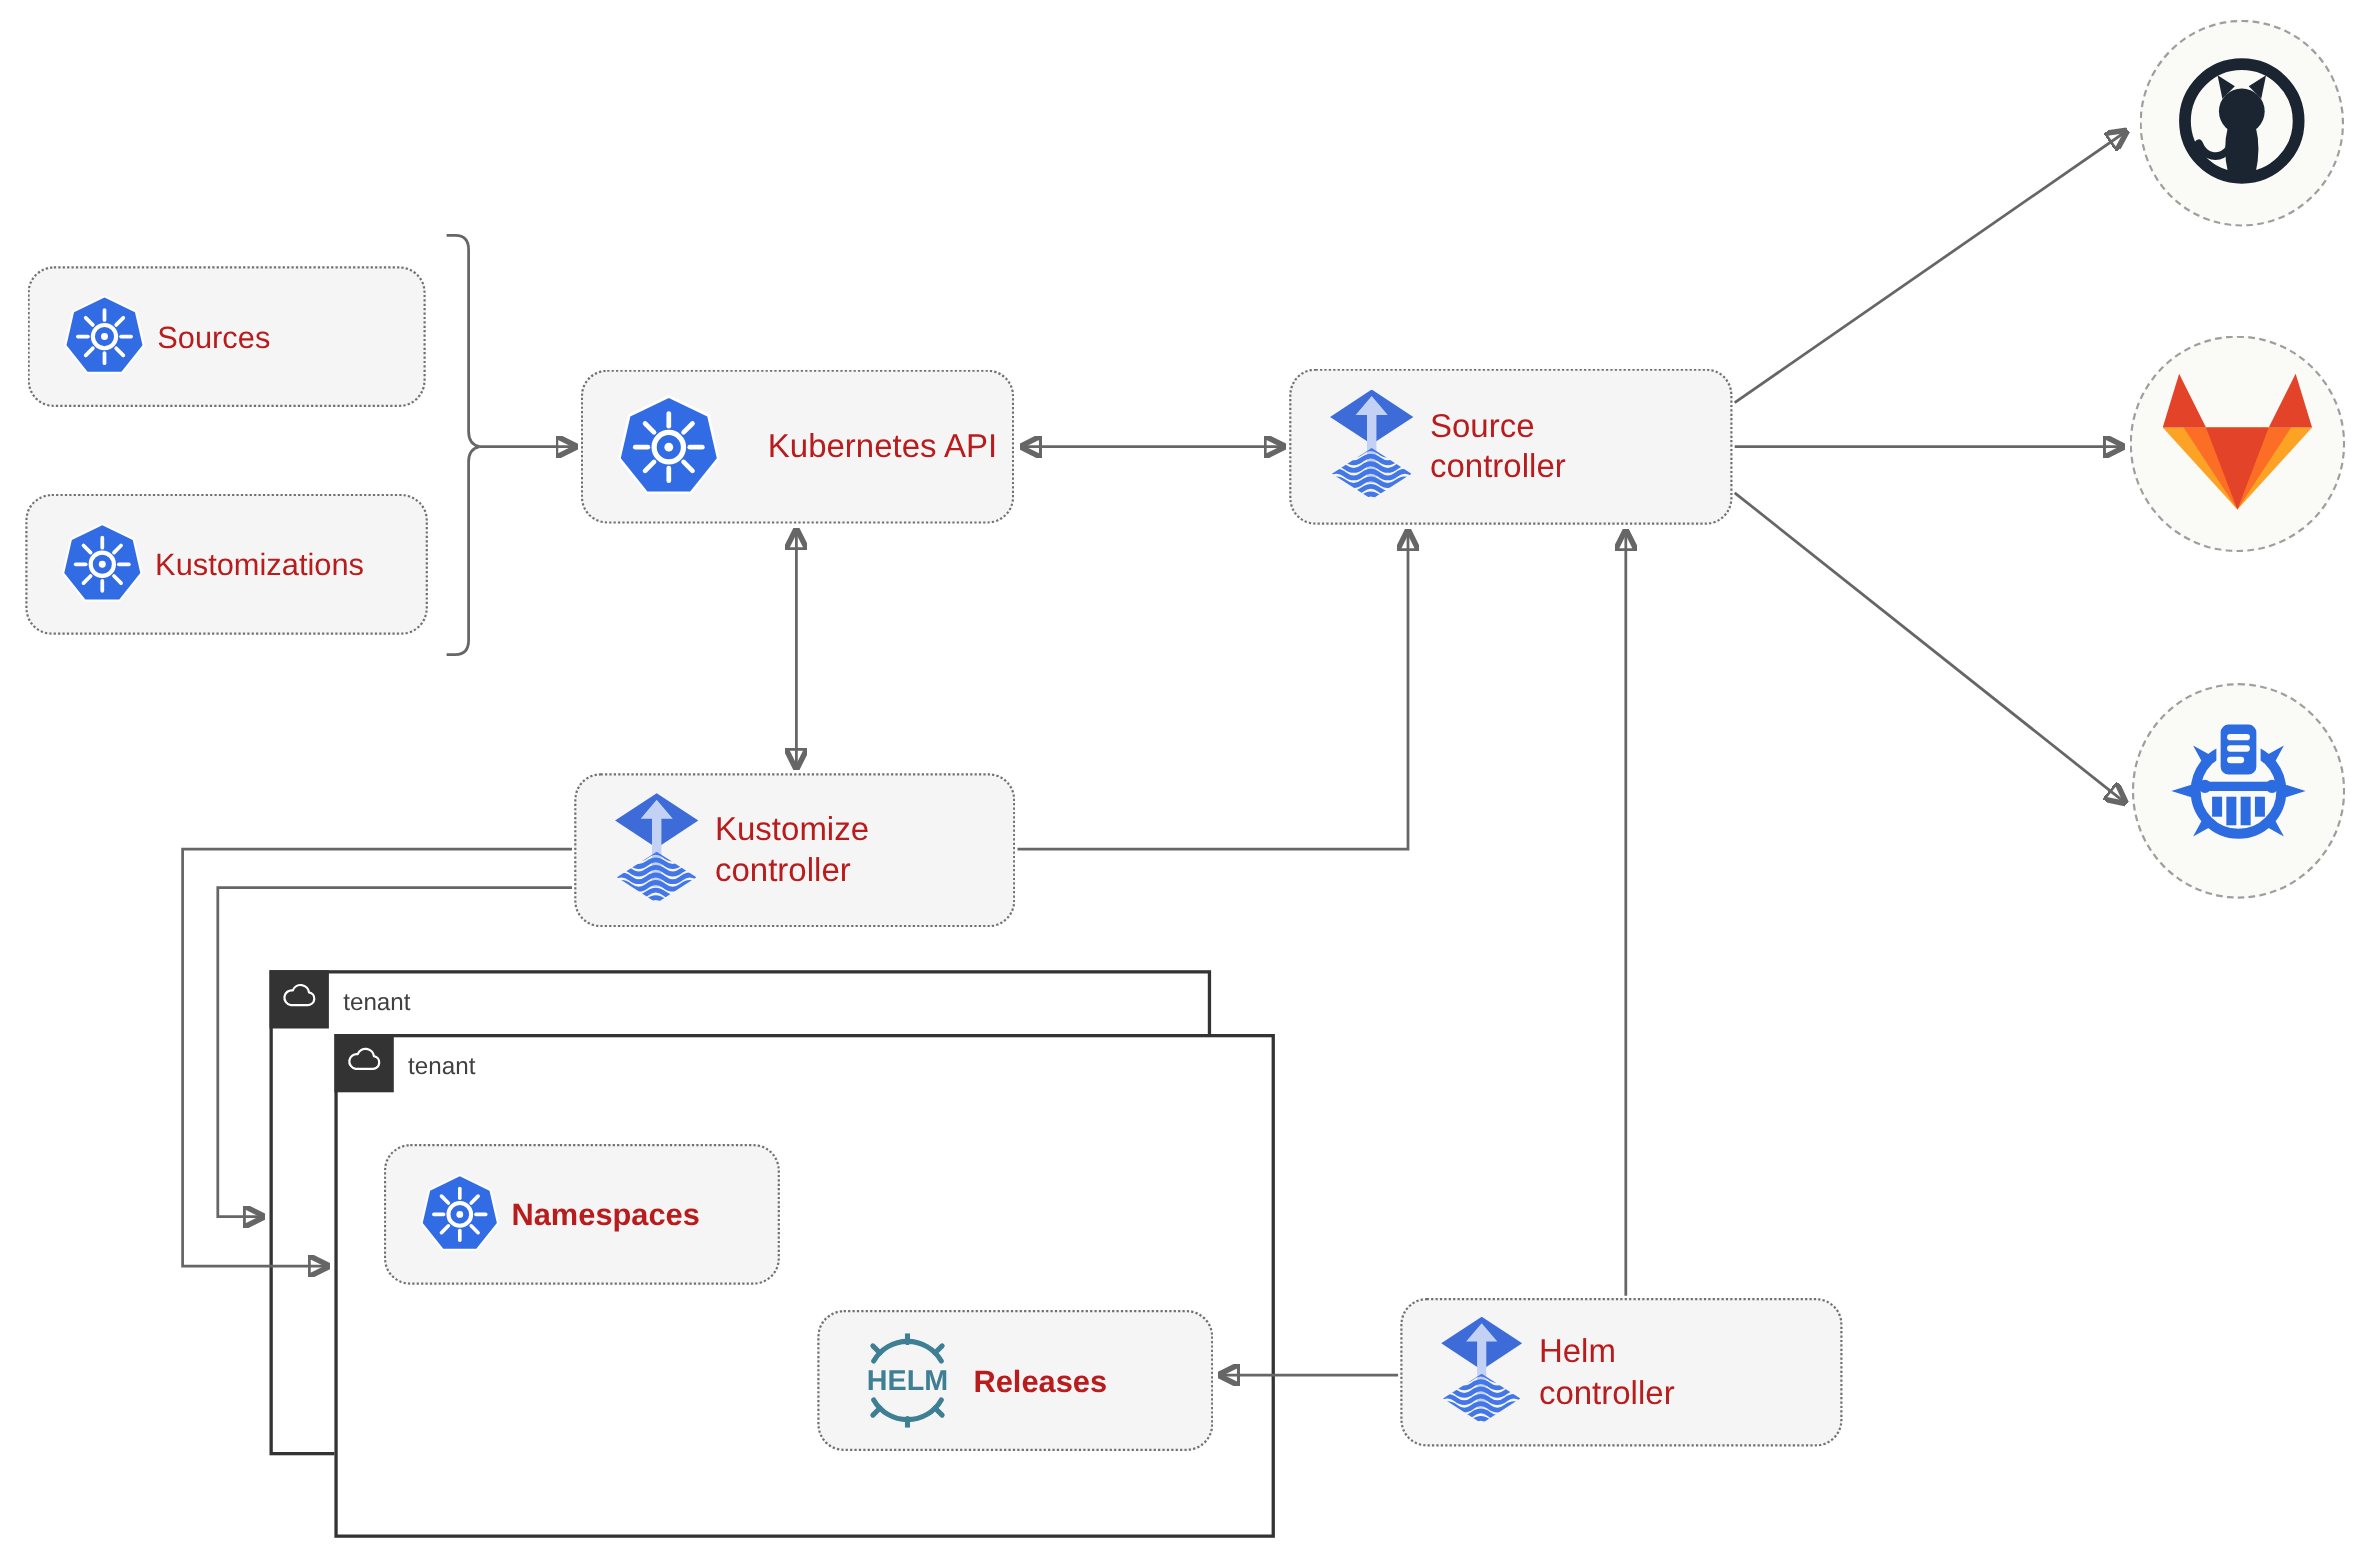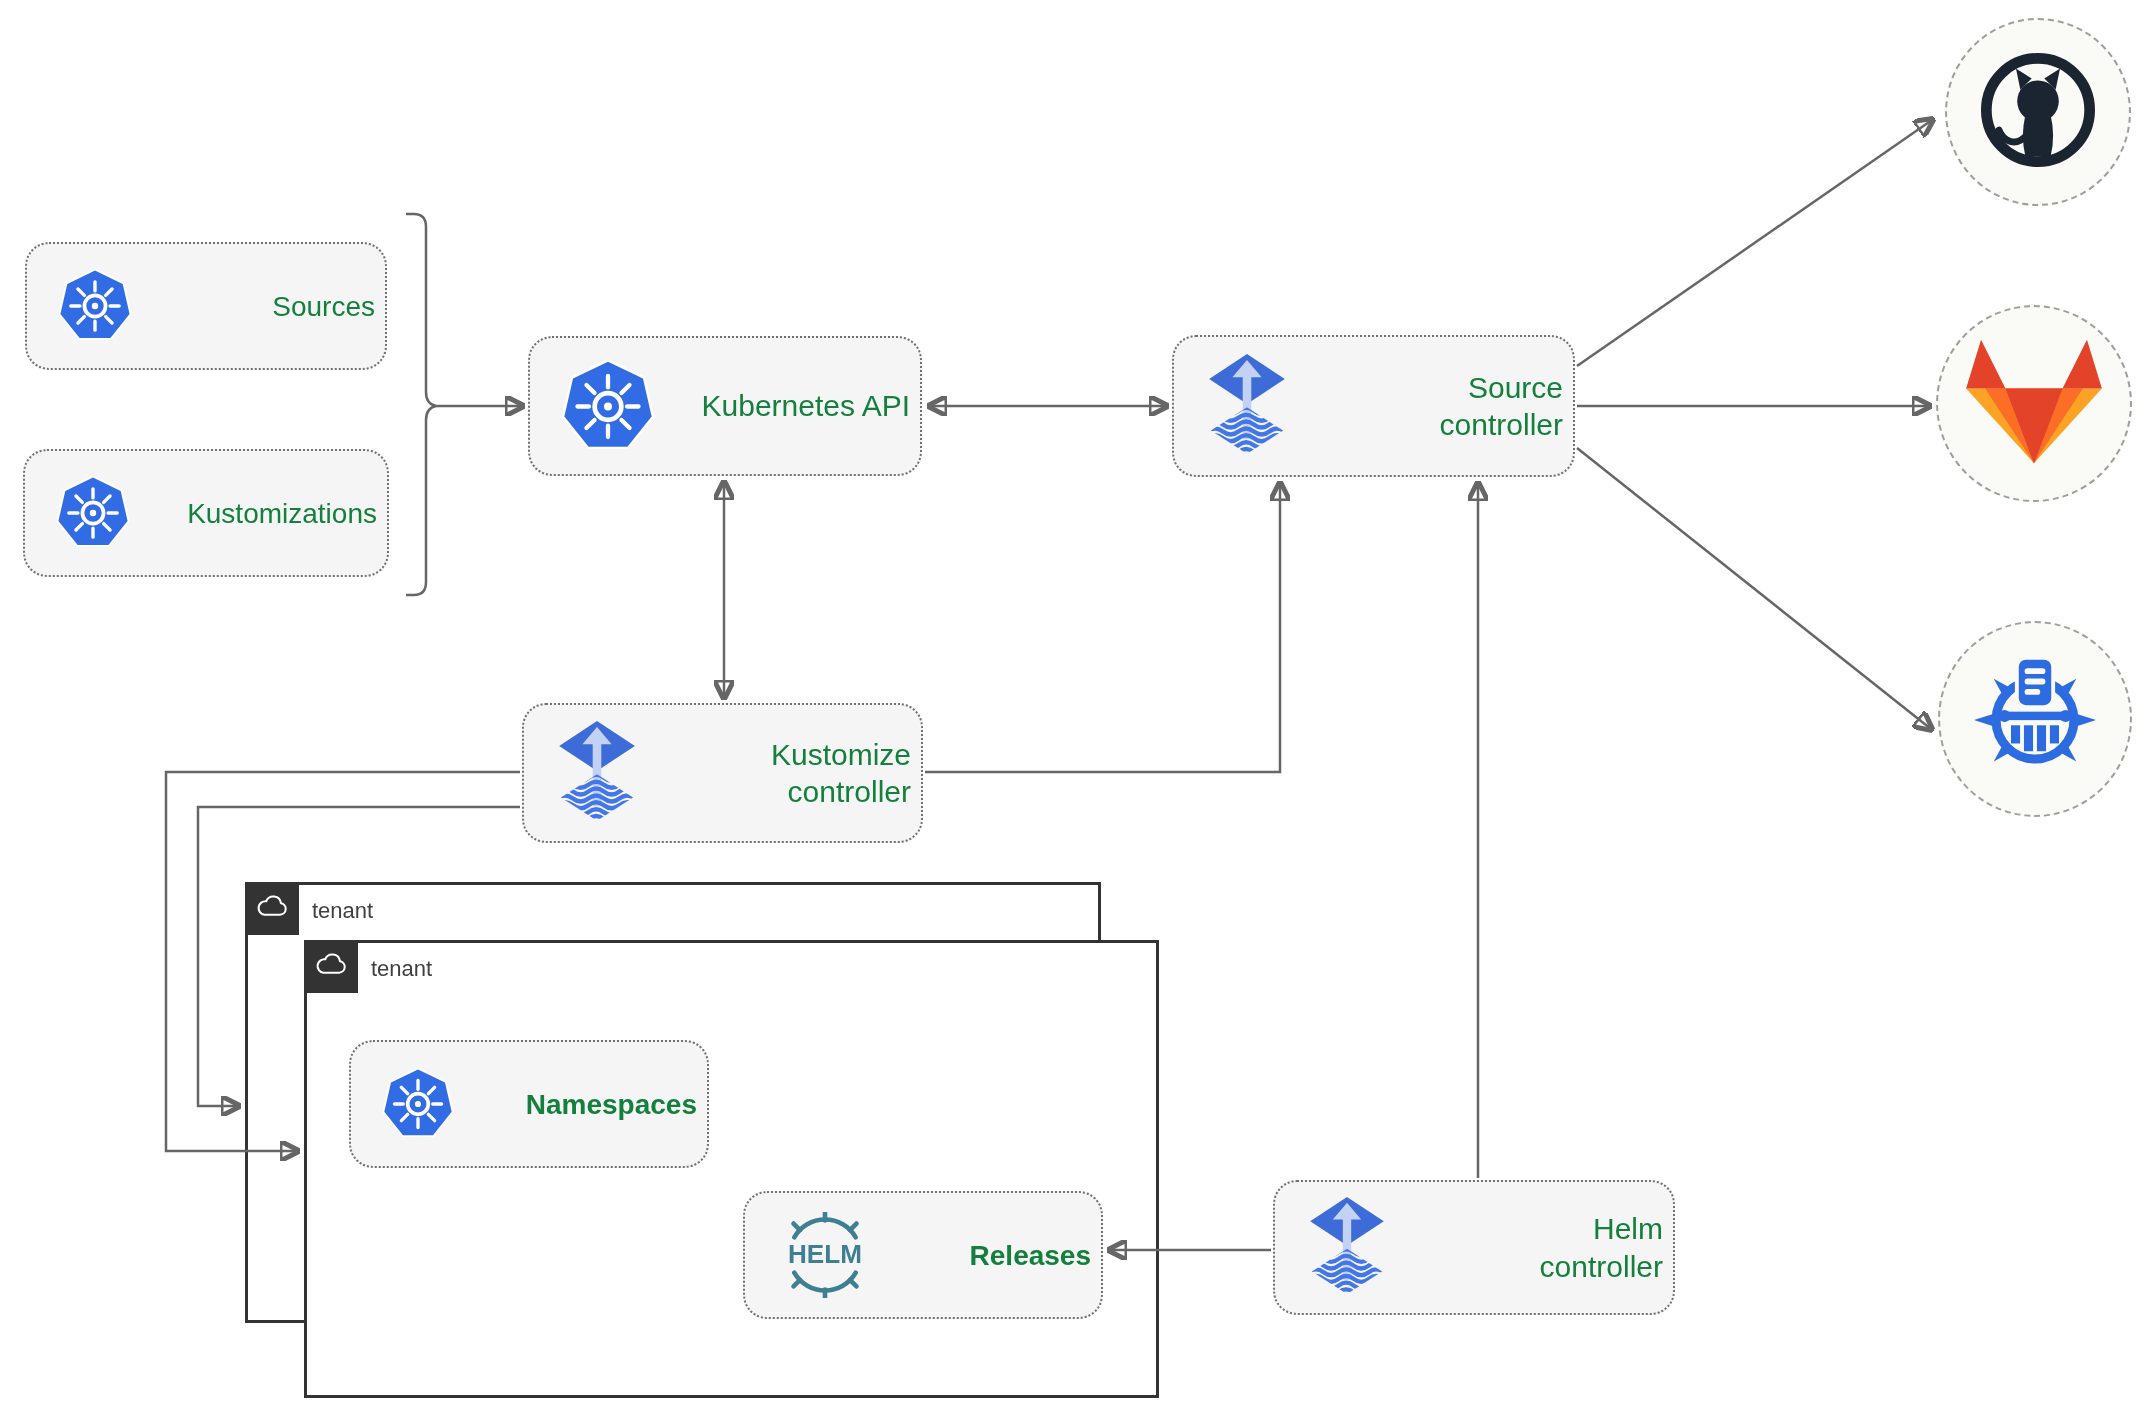--- a/index.html
+++ b/index.html
@@ -11,22 +11,22 @@
   .dnode{
     position:absolute;box-sizing:border-box;
     background:var(--box-fill,#F5F5F5);
     border:2px dotted var(--box-border,#707070);
     border-radius:24px;
     display:flex;align-items:center;
     z-index:10;
   }
   .dnode .icon{flex:0 0 auto;display:flex;align-items:center;justify-content:center;}
   .dnode .node-label{
-    flex:1 1 auto;text-align:right;font-size:28px;line-height:1.25;
-    white-space:pre-line;padding:0 10px;color:#15803d;
+    flex:1 1 auto;text-align:left;font-size:28px;line-height:1.25;
+    white-space:pre-line;padding:0 10px;color:#b91c1c;
   }
   .dnode.big .node-label{font-size:30px;}
   
   .tenant{
     position:absolute;box-sizing:border-box;background:#fff;
     border:3px solid var(--tenant-border,#333333);
   }
   .tenant .corner{
     position:absolute;top:-3px;left:-3px;width:54px;height:53px;
     background:var(--tenant-border,#333333);
@@ -51,21 +51,21 @@
     display:flex;align-items:center;justify-content:center;z-index:10;
   }
   #github-circle{left:1945px;top:18px;width:186px;height:188px;}
   #gitlab-circle{left:1936px;top:305px;width:196px;height:197px;}
   #harbor-circle{left:1938px;top:621px;width:194px;height:196px;}
   
   #connectors{position:absolute;left:0;top:0;z-index:20;pointer-events:none;}
   #connectors path{stroke:var(--connector-gray,#666666);stroke-width:2.5;fill:none;}
   
   #sources-box{left:25px;top:242px;width:362px;height:128px;}
-  #kustomizations-box{left:23px;top:449px;width:366px;height:128px;gap:42px;}
+  #kustomizations-box{left:23px;top:449px;width:366px;height:128px;}
   #k8s-api-box{left:528px;top:336px;width:394px;height:140px;gap:32px;}
   #source-controller-box{left:1172px;top:335px;width:403px;height:142px;}
   #kustomize-controller-box{left:522px;top:703px;width:401px;height:140px;}
   #helm-controller-box{left:1273px;top:1180px;width:402px;height:135px;}
   .pad-l{padding-left:30px;}
 </style>
 </head>
 <body>
 
 <div id="canvas">

